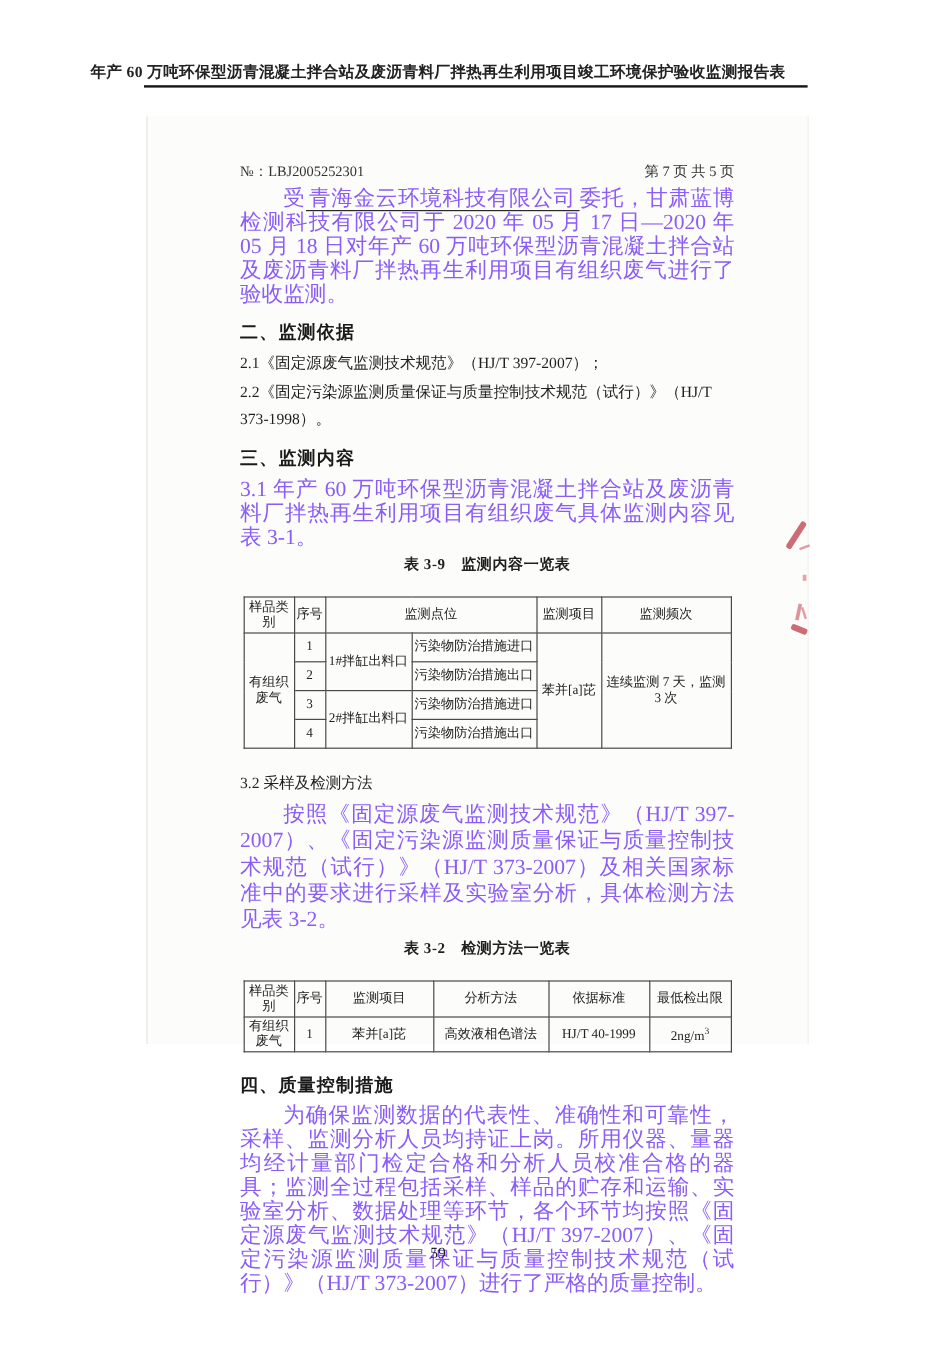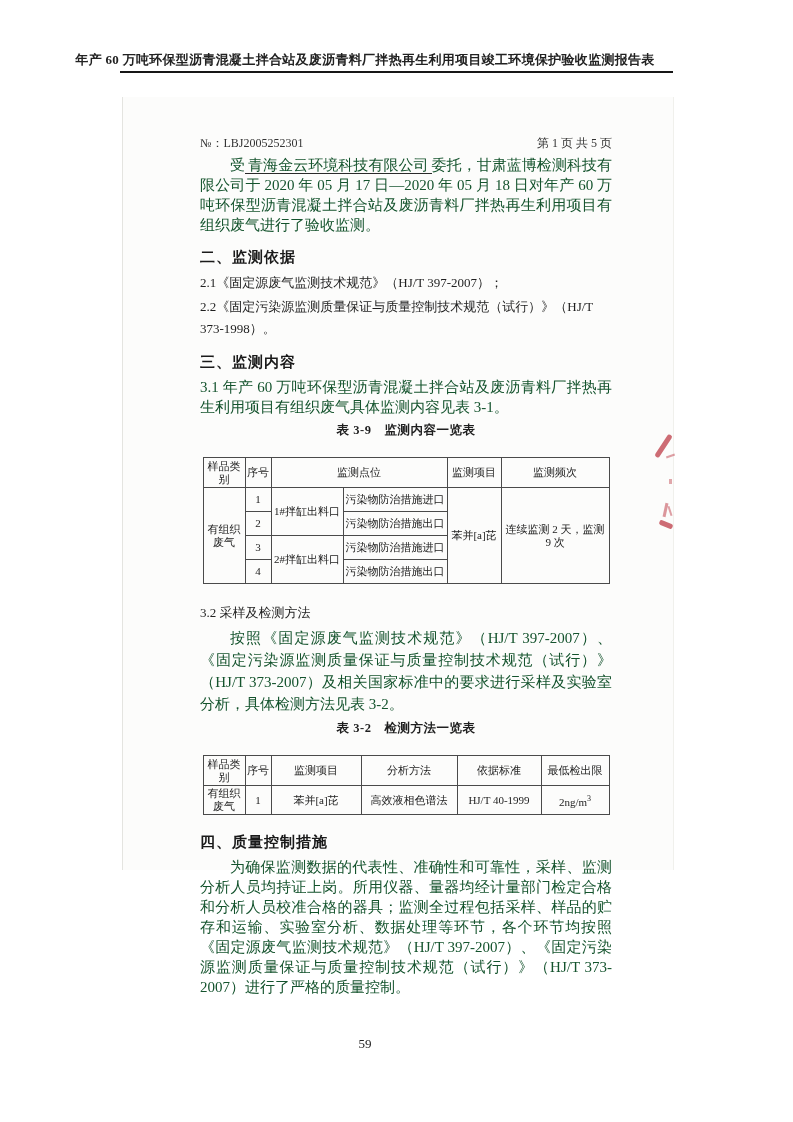--- a/index.html
+++ b/index.html
@@ -14,21 +14,21 @@
   }
   .title-rule{position:absolute;top:71px;left:120px;width:553px;height:2px;background:#161616;}
   
   .scan-page{
     position:absolute;left:122px;top:97px;width:550px;height:773px;
     background:#fcfcfb;border-left:1px solid #e4e4e0;border-right:1px solid #f0f0ec;
   }
   .content{position:absolute;left:77px;top:0;width:412px;}
   .meta-row{margin-top:38px;display:flex;justify-content:space-between;font-size:12px;color:#333;gap:28px;}
   h2.sec{font-size:15px;font-weight:bold;margin:13px 0 5px 0;letter-spacing:1px;color:#1a1a1a;}
-  p.body{font-size:15px;line-height:20px;margin:3px 0;text-align:justify;color:#14532d;}
+  p.body{font-size:18px;line-height:20px;margin:3px 0;text-align:justify;color:#8b5cf6;}
   p.indent{text-indent:2em;}
   p.item{font-size:13px;line-height:22px;margin:2px 0;}
   .u-company{border-bottom:1px solid #2a2a2a;padding:0 3px;}
   .tbl-title{font-size:12.5px;font-weight:600;text-align:center;margin:5px 0 2px 0;letter-spacing:.5px;}
   
   table.rep{
     border-collapse:collapse;table-layout:fixed;width:406px;margin:18px auto;
     font-size:11px;color:#222;
   }
   table.rep th,table.rep td{
@@ -55,21 +55,21 @@
 <div class="canvas">
 
   <div class="doc-title">年产 60 万吨环保型沥青混凝土拌合站及废沥青料厂拌热再生利用项目竣工环境保护验收监测报告表</div>
   <div class="title-rule"></div>
 
   <div class="scan-page">
     <div class="content">
 
       <div class="meta-row">
         <span>№：LBJ2005252301</span>
-        <span>第 1 页 共 5 页</span>
+        <span>第 7 页 共 5 页</span>
       </div>
 
       <p class="body indent"><span>受</span><span class="u-company">青海金云环境科技有限公司</span><span>委托，甘肃蓝博检测科技有限公司于 2020 年 05 月 17 日—2020 年 05 月 18 日对年产 60 万吨环保型沥青混凝土拌合站及废沥青料厂拌热再生利用项目有组织废气进行了验收监测。</span></p>
 
       <h2 class="sec">二、监测依据</h2>
       <p class="item">2.1《固定源废气监测技术规范》（HJ/T 397-2007）；</p>
       <p class="item">2.2《固定污染源监测质量保证与质量控制技术规范（试行）》（HJ/T 373-1998）。</p>
 
       <h2 class="sec">三、监测内容</h2>
       <p class="body">3.1 年产 60 万吨环保型沥青混凝土拌合站及废沥青料厂拌热再生利用项目有组织废气具体监测内容见表 3-1。</p>
@@ -91,21 +91,21 @@
           <th colspan="2">监测点位</th>
           <th>监测项目</th>
           <th>监测频次</th>
         </tr>
         <tr>
           <td rowspan="4">有组织废气</td>
           <td>1</td>
           <td rowspan="2">1#拌缸出料口</td>
           <td>污染物防治措施进口</td>
           <td rowspan="4">苯并[a]芘</td>
-          <td rowspan="4">连续监测 2 天，监测 9 次</td>
+          <td rowspan="4">连续监测 7 天，监测 3 次</td>
         </tr>
         <tr>
           <td>2</td>
           <td>污染物防治措施出口</td>
         </tr>
         <tr>
           <td>3</td>
           <td rowspan="2">2#拌缸出料口</td>
           <td>污染物防治措施进口</td>
         </tr>

